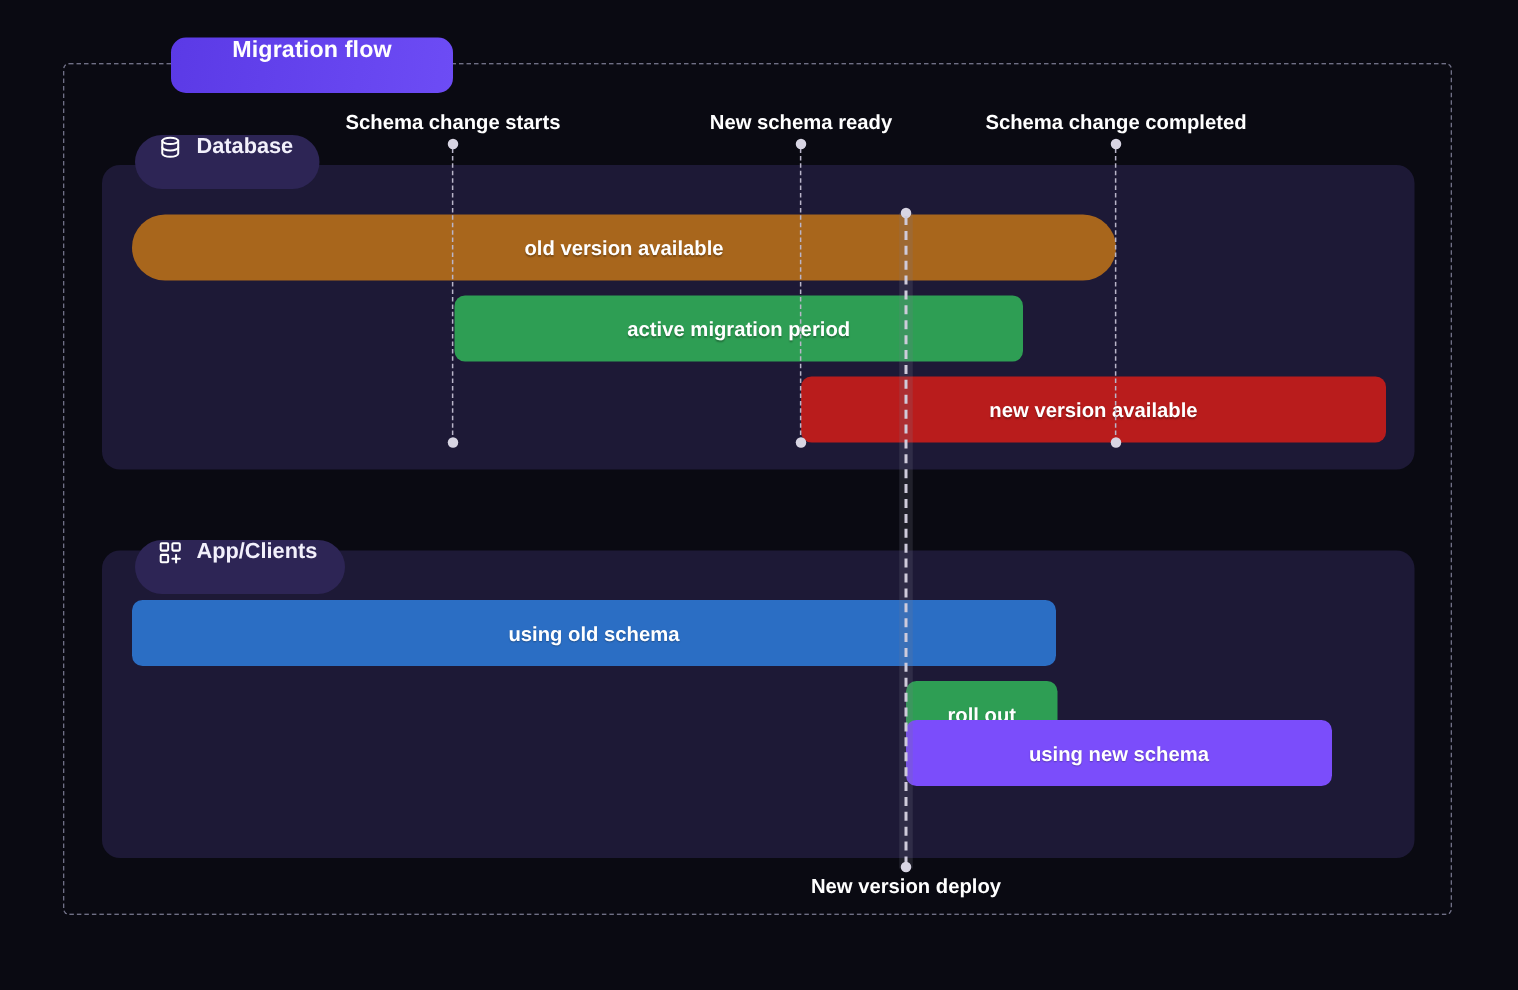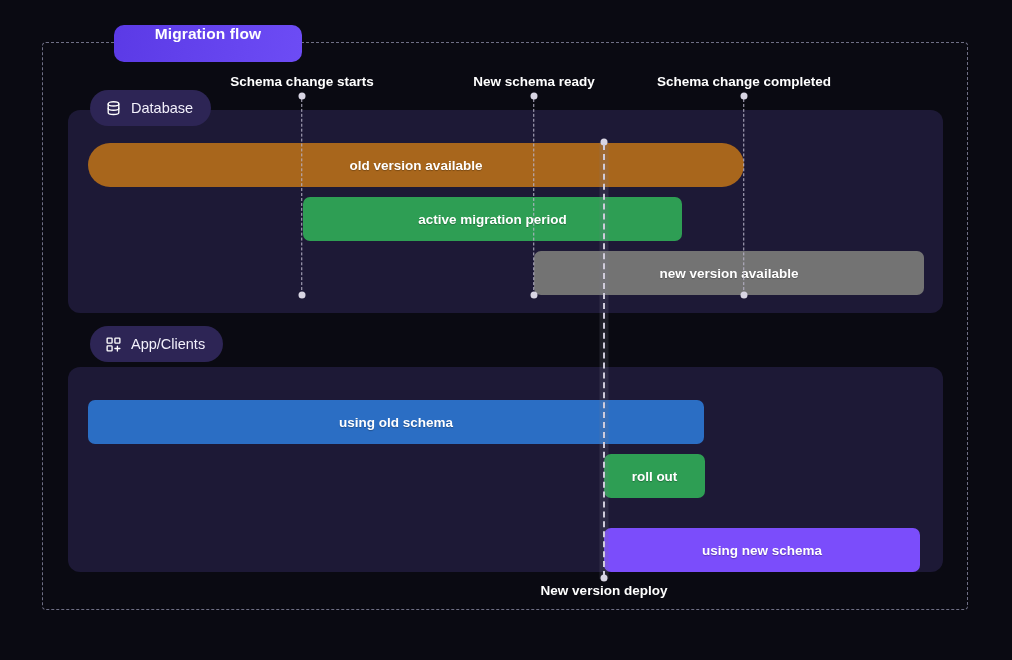--- a/index.html
+++ b/index.html
@@ -49,29 +49,29 @@
     z-index: 2;
   }
   #panel-database { top: 110px; height: 203px; }
   #panel-app      { top: 367px; height: 205px; }
 
   .section-pill {
     position: absolute;
     height: 36px;
     border-radius: 18px;
     background: #2d2555;
-    display: flex; align-items: center;
+    display: flex; align-items: flex-start;
     gap: 9px;
     padding: 0 18px 0 15px;
     color: #f2f0fb;
-    font-size: 14.5px; font-weight: normal;
+    font-size: 14.5px; font-weight: bold;
     z-index: 20;
   }
   #pill-database { left: 90px; top: 90px; }
-  #pill-app      { left: 90px; top: 326px; }
+  #pill-app      { left: 90px; top: 360px; }
   .section-pill svg { display: block; flex: none; }
 
   
   .milestone-label {
     position: absolute;
     top: 74px;
     transform: translateX(-50%);
     color: #ffffff;
     font-size: 13.5px; font-weight: bold;
     white-space: nowrap;
@@ -173,33 +173,33 @@
   </div>
 
   <div class="bar" style="left:88px; top:143px; width:656px; background:#a8661c;border-radius:22px;">
     <span class="bar-label">old version available</span>
   </div>
 
   <div class="bar" style="left:303px; top:197px; width:379px; background:#2e9e54;">
     <span class="bar-label">active migration period</span>
   </div>
 
-  <div class="bar" style="left:534px; top:251px; width:390px; background:#737373;">
+  <div class="bar" style="left:534px; top:251px; width:390px; background:#b91c1c;">
     <span class="bar-label">new version available</span>
   </div>
 
   <div class="bar" style="left:88px; top:400px; width:616px; background:#2b6ec4;">
     <span class="bar-label">using old schema</span>
   </div>
 
   <div class="bar" style="left:604px; top:454px; width:101px; background:#2e9e54;">
     <span class="bar-label">roll out</span>
   </div>
 
-  <div class="bar" style="left:604px; top:528px; width:316px; background:#7b4dfb;">
+  <div class="bar" style="left:604px; top:480px; width:284px; background:#7b4dfb;">
     <span class="bar-label">using new schema</span>
   </div>
 
   <div class="milestone-label" style="left:302px;">Schema change starts</div>
   <div class="vdot" style="left:302px; top:96px;"></div>
   <div class="vline" style="left:302px; top:99px; height:196px;"></div>
   <div class="vdot" style="left:302px; top:295px;"></div>
 
   <div class="milestone-label" style="left:534px;">New schema ready</div>
   <div class="vdot" style="left:534px; top:96px;"></div>

